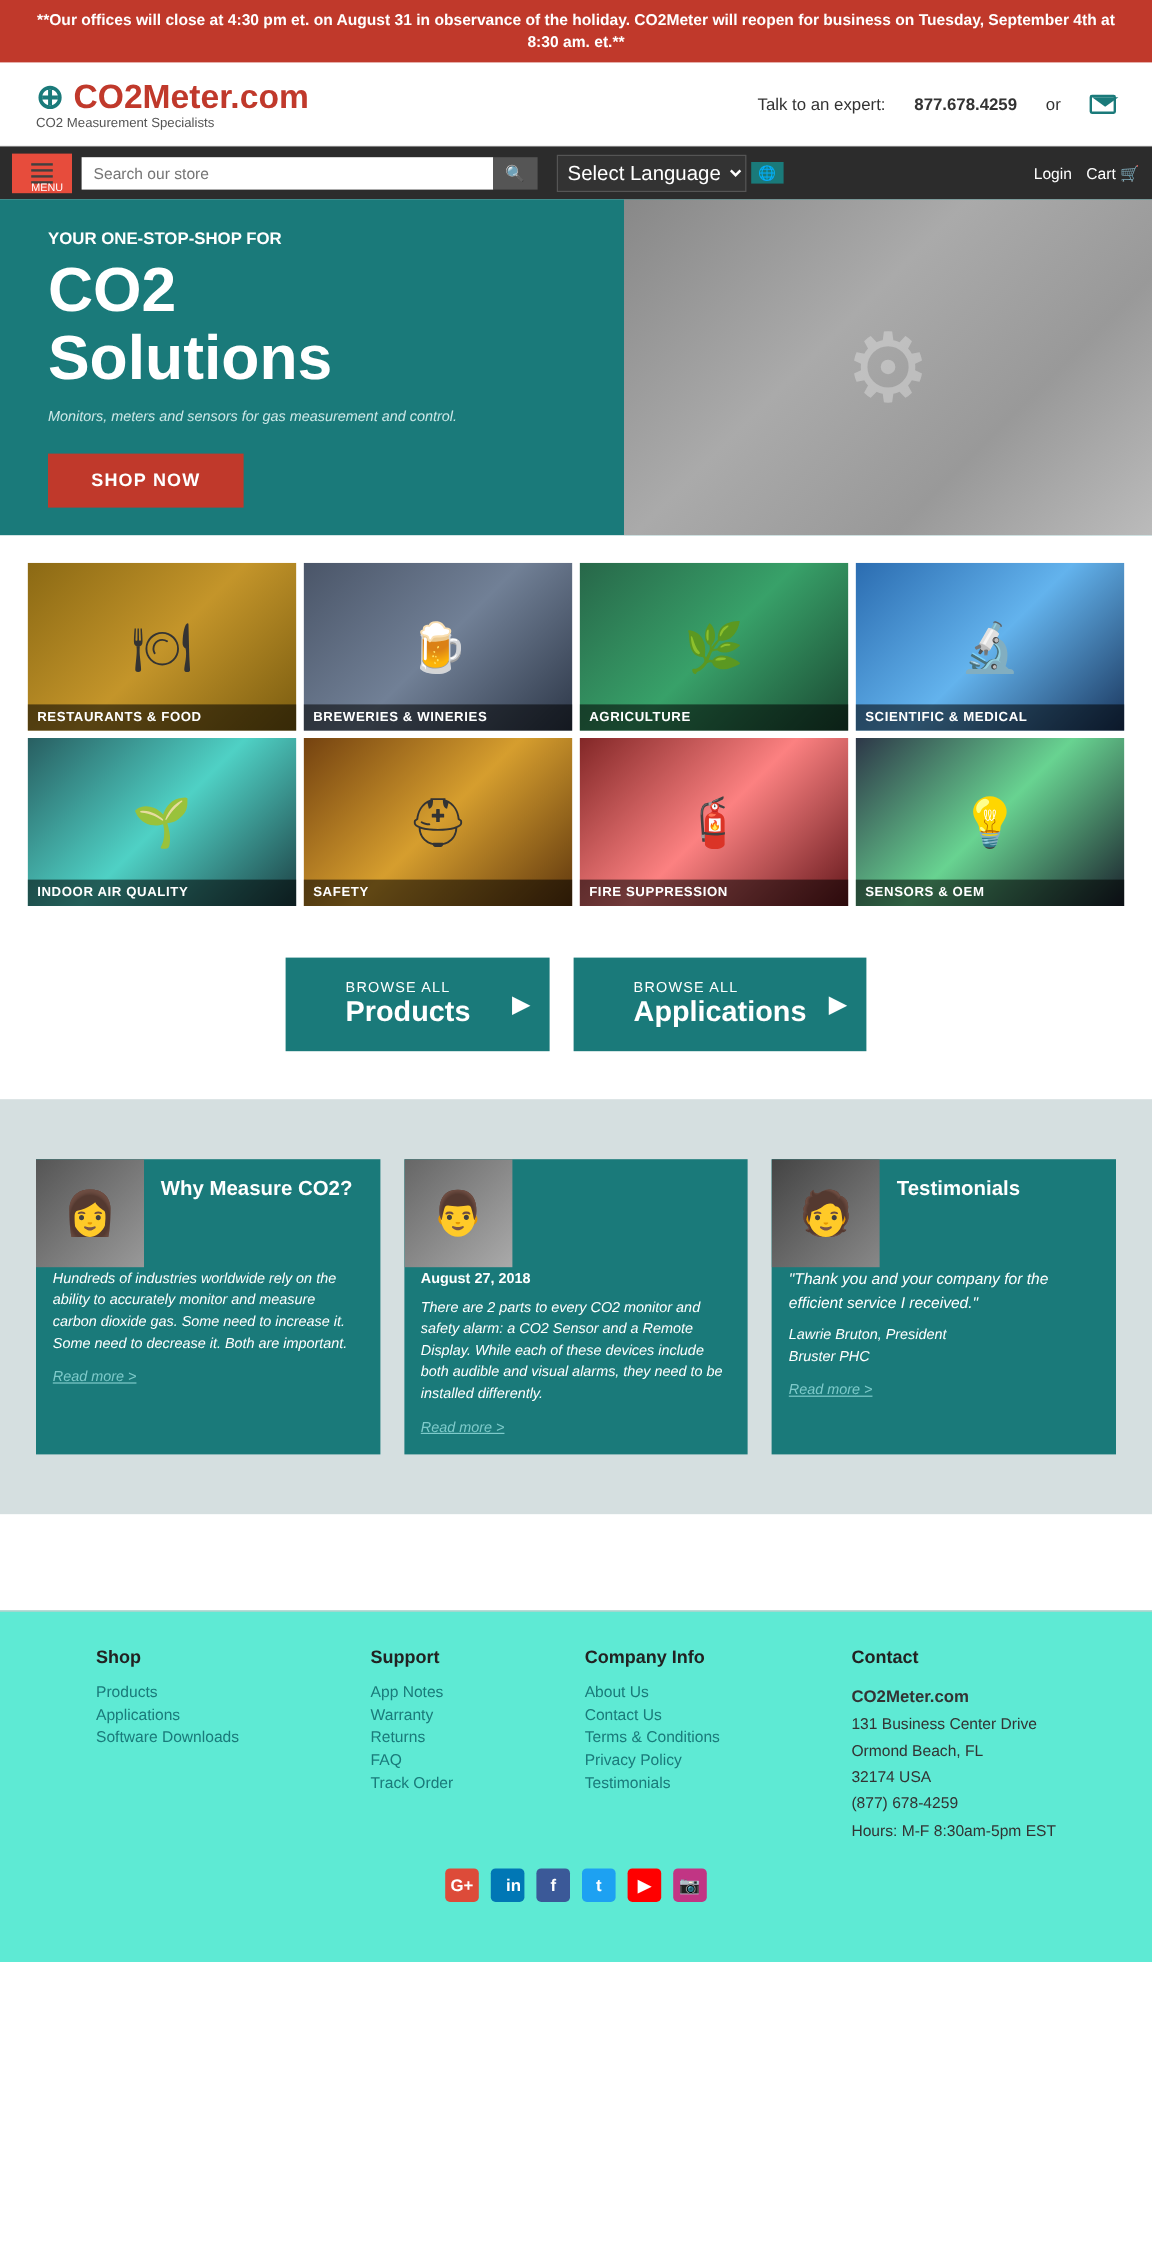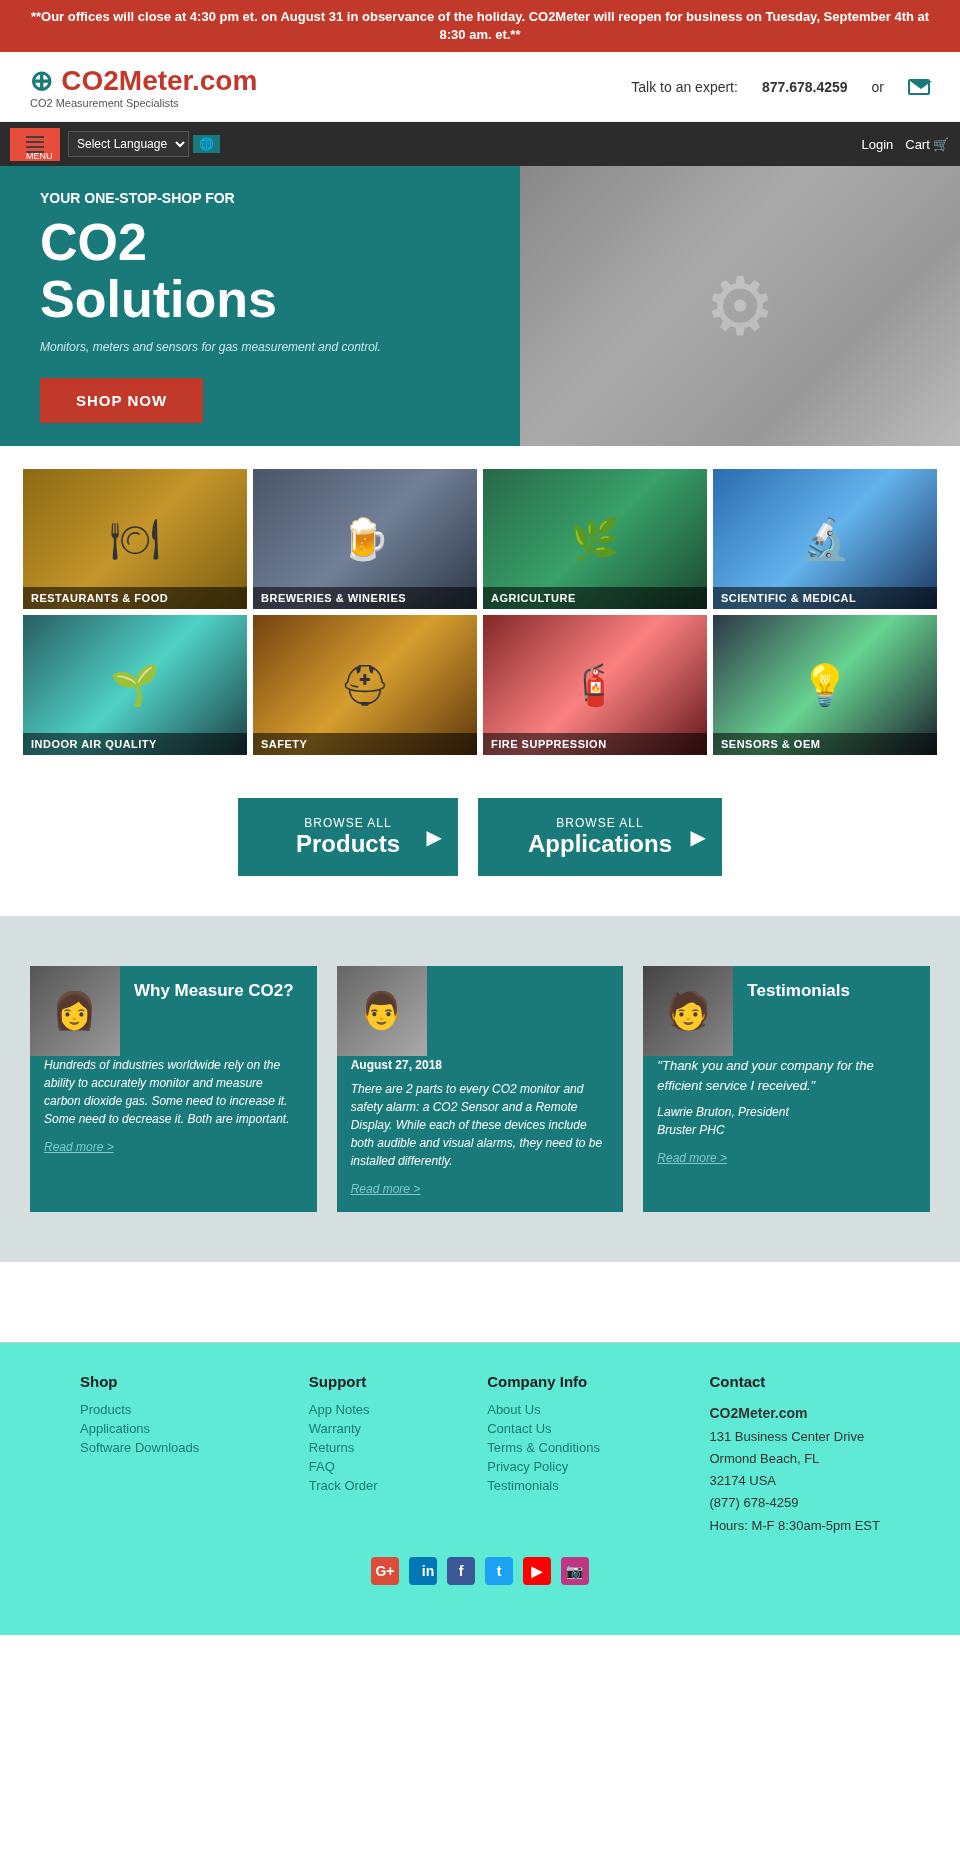--- a/index.html
+++ b/index.html
@@ -74,21 +74,21 @@
       cursor: pointer;
     }
     .lang-select {
       display: flex;
       align-items: center;
       gap: 4px;
       margin-left: 8px;
     }
     .lang-select select {
       padding: 4px;
-      font-size: 12px;
+      font-size: 17px;
       border: 1px solid #555;
       background: #333;
       color: #fff;
     }
     .nav-right {
       margin-left: auto;
       display: flex;
       align-items: center;
       gap: 12px;
       color: #fff;
@@ -205,21 +205,21 @@
       padding: 20px 20px 40px;
     }
     .browse-btn {
       background: #1a7a7a;
       color: #fff;
       border: none;
       padding: 18px 50px;
       cursor: pointer;
       display: flex;
       flex-direction: column;
-      align-items: center;
+      align-items: flex-start;
       min-width: 220px;
       position: relative;
     }
     .browse-btn .btn-sub { font-size: 12px; letter-spacing: 1px; }
     .browse-btn .btn-main { font-size: 24px; font-weight: bold; }
     .browse-btn .arrow {
       position: absolute;
       right: 16px;
       top: 50%;
       transform: translateY(-50%);
@@ -405,20 +405,24 @@
   </div>
 </div>
 
 <div class="navbar">
   <button class="menu-btn">
     <span></span>
     <span></span>
     <span></span>
     <span class="menu-label">MENU</span>
   </button>
+  <div class="search-bar">
+    <input type="text" placeholder="Search our store" style="">
+    <button class="search-btn">🔍</button>
+  </div>
   <div class="lang-select">
     <select>
       <option>Select Language</option>
       <option>English</option>
       <option>Spanish</option>
     </select>
     <span style="background:#1a7a7a;color:#fff;padding:2px 6px;font-size:12px;">🌐</span>
   </div>
   <div class="nav-right">
     <a href="#">Login</a>

